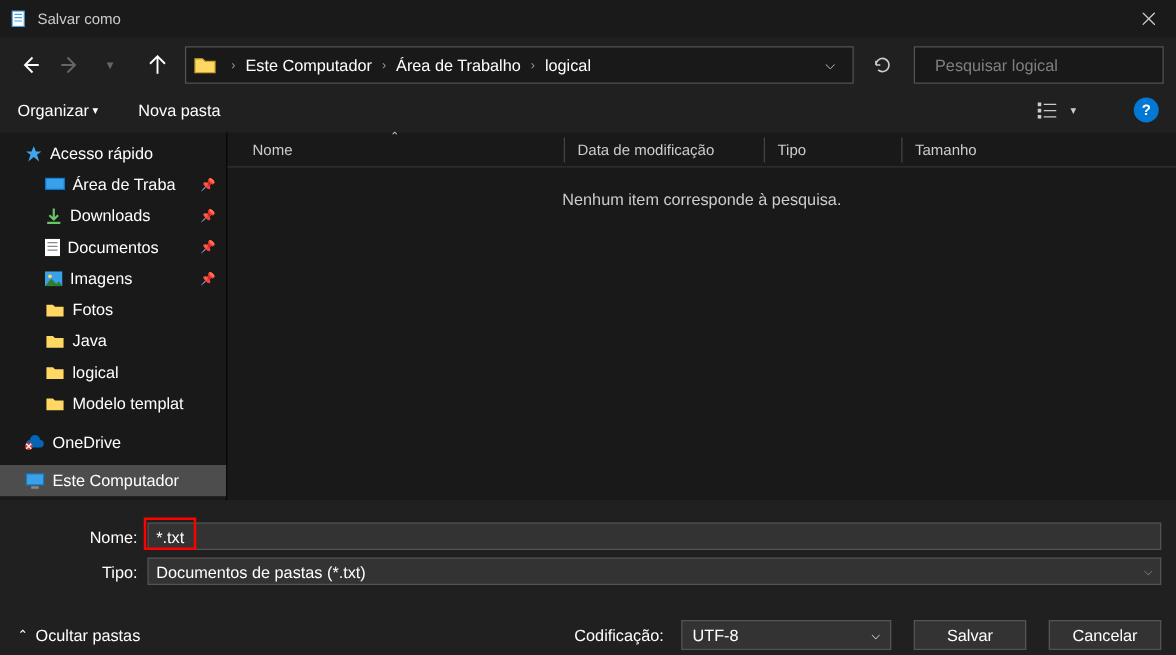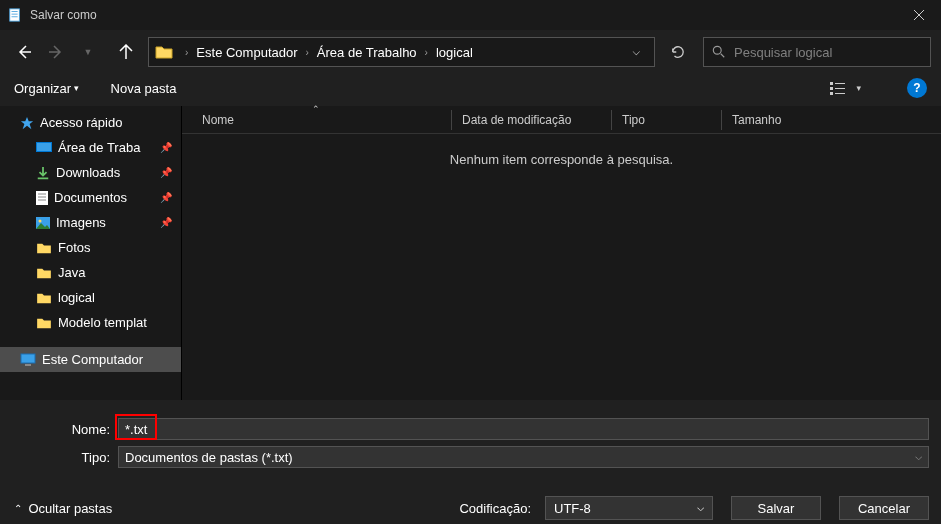--- a/index.html
+++ b/index.html
@@ -13,21 +13,21 @@
 .navbar { height: 36px; display: flex; align-items: center; padding: 0 10px; gap: 4px; background: #202020; margin-top: 4px; }
 .nav-btn { width: 28px; height: 28px; display: flex; align-items: center; justify-content: center; color: #aaa; cursor: pointer; }
 .nav-btn.disabled { color: #555; }
 .nav-btn.up { margin-left: 6px; }
 .breadcrumb { flex: 1; height: 30px; border: 1px solid #535353; background: #191919; display: flex; align-items: center; padding: 0 4px; margin: 0 4px; }
 .breadcrumb .folder-icon { width: 18px; height: 16px; margin: 0 6px 0 2px; }
 .breadcrumb .crumb { color: #fff; padding: 0 2px; cursor: pointer; }
 .breadcrumb .sep { color: #999; padding: 0 6px; font-size: 10px; }
 .breadcrumb .dropdown-arrow { margin-left: auto; color: #ccc; padding: 0 10px; font-size: 10px; cursor: pointer; }
 .refresh { width: 30px; height: 30px; display: flex; align-items: center; justify-content: center; color: #ccc; cursor: pointer; margin-right:6px;}
-.search { width: 228px; height: 30px; border: 1px solid #535353; background: #191919; display: flex; align-items: center; padding: 0 8px; }
+.search { width: 200px; height: 30px; border: 1px solid #535353; background: #191919; display: flex; align-items: center; padding: 0 8px; }
 .search input { background: transparent; border: none; color: #fff; outline: none; flex: 1; font-size: 13px; margin-left: 8px; }
 .search input::placeholder { color: #808080; }
 .search svg { width: 14px; height: 14px; fill: #999; }
 
 .toolbar { height: 36px; display: flex; align-items: center; padding: 0 14px; gap: 32px; background: #202020; }
 .toolbar .tool-item { color: #fff; cursor: pointer; display: flex; align-items: center; gap: 3px; }
 .toolbar .spacer { flex: 1; }
 .toolbar .view-mode { display:flex; align-items:center; gap:6px; color:#ccc; cursor:pointer; }
 .toolbar .help { width: 20px; height: 20px; border-radius: 50%; background: #0078d4; color: #fff; display: flex; align-items: center; justify-content: center; font-size: 12px; font-weight: bold; cursor: pointer; margin-left: 14px; }
 
@@ -211,20 +211,28 @@
         </svg>
         <span>logical</span>
       </div>
     <div class="tree-item child">
         <svg width="16" height="12" viewBox="0 0 18 14">
           <path d="M1 2 L7 2 L9 4 L17 4 L17 13 L1 13 Z" fill="#ffd864"></path>
         </svg>
         <span>Modelo templat</span>
       </div>
     <div style="height:6px"></div>
+    <div class="tree-item">
+        <svg width="16" height="12" viewBox="0 0 16 12">
+          <path d="M4 10 A3 3 0 0 1 4 4 A4 4 0 0 1 12 4 A3 3 0 0 1 12 10 Z" fill="#0364b8"></path>
+          <circle cx="3" cy="9" r="3" fill="#d13438"></circle>
+          <path d="M1 7 L5 11 M5 7 L1 11" stroke="#fff" stroke-width="1"></path>
+        </svg>
+        <span>OneDrive</span>
+      </div>
     <div style="height:6px"></div>
     <div class="tree-item selected">
         <svg width="16" height="14" viewBox="0 0 16 14">
           <rect x="1" y="1" width="14" height="9" fill="#3aa0e8" stroke="#1b6fb3"></rect>
           <rect x="5" y="11" width="6" height="2" fill="#888"></rect>
         </svg>
         <span>Este Computador</span>
       </div>
   </div>
 

